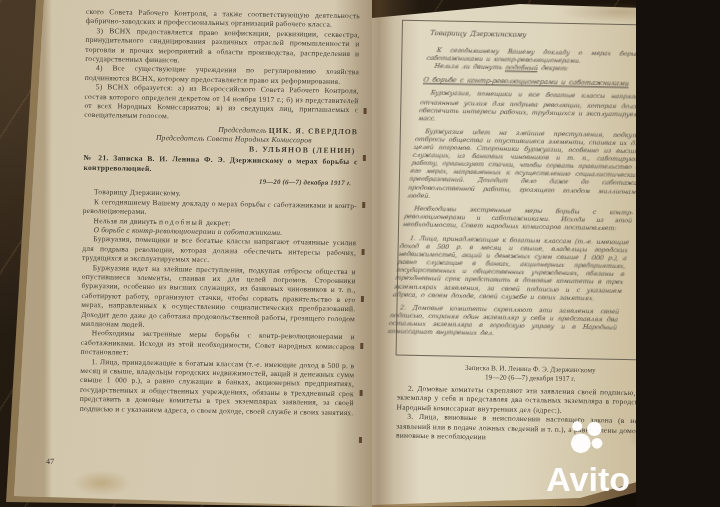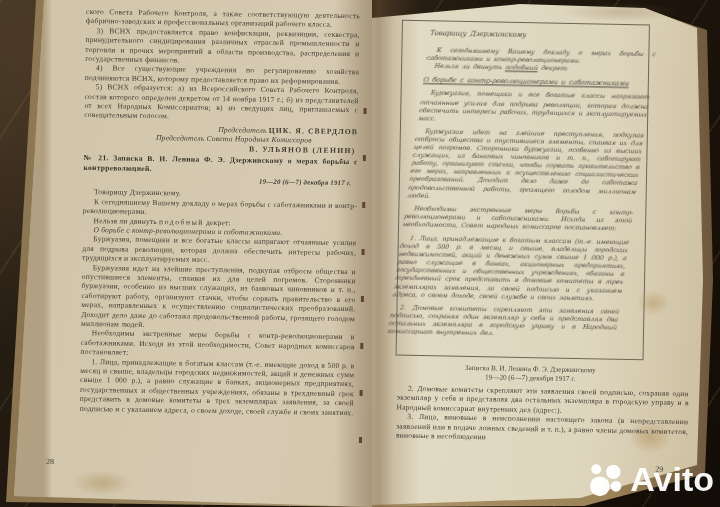--- a/index.html
+++ b/index.html
@@ -1,16 +1,16 @@
 <!DOCTYPE html>
 <html><head>
 <meta charset="utf-8">
 <style>
   html,body{margin:0;padding:0;background:#15100b;}
-  .photo{position:relative;width:720px;height:507px;overflow:hidden;
+  .photo{position:relative;width:636px;height:507px;overflow:hidden;
     background:
       radial-gradient(ellipse at 12% 12%, rgba(120,92,60,.35), rgba(0,0,0,0) 45%),
       linear-gradient(135deg,#3a2e20 0%, #241b11 30%, #1a120a 65%, #130d07 100%);
     font-family:"Liberation Serif", serif;}
   .photo::before{content:"";position:absolute;inset:0;
     background:repeating-linear-gradient(123deg, rgba(160,130,90,.14) 0 2px, rgba(0,0,0,0) 2px 74px);
     pointer-events:none;}
   .layer{position:absolute;inset:0;}
   
   .stack-left{background:linear-gradient(90deg,#8a744f,#b7a57f 60%,#c5b48c);
@@ -61,21 +61,21 @@
   .hand-salut{text-align:center;text-indent:0 !important;margin-bottom:9px !important;font-size:7px;}
   .hand-title{text-align:center;text-indent:0 !important;text-decoration:underline;margin:6px 0 5px 0 !important;font-size:6.8px;}
   .ul{text-decoration:underline;}
   .caption{position:absolute;left:402px;top:363px;width:270px;text-align:center;color:#4a443a;font-size:7.2px;line-height:9px;}
   .text-right{position:absolute;left:404px;top:384px;width:292px;color:#403b31;font-size:7.5px;line-height:9.4px;letter-spacing:.22px;}
   .text-right p{margin:0;text-indent:11px;text-align:justify;}
   .pagenum-right{position:absolute;left:664px;top:460px;color:#454035;font-size:8px;}
 
   
   .watermark{position:absolute;right:6px;bottom:8px;display:flex;align-items:center;gap:5px;
-    color:rgba(255,255,255,.96);font-family:"Liberation Sans", sans-serif;font-weight:bold;font-size:34px;}
+    color:rgba(255,255,255,.96);font-family:"Liberation Sans", sans-serif;font-weight:bold;font-size:34px;flex-direction:column;}
   .watermark svg{display:block;}
 </style>
 </head>
 <body>
 
 <div class="photo">
 
   <div class="layer stack-left"></div>
   <div class="layer stack-right"></div>
   <div class="layer page-left"></div>
@@ -104,21 +104,21 @@
 
     <p>Товарищу Дзержинскому.</p>
     <p>К сегодняшнему Вашему докладу о мерах борьбы с саботажниками и контр-революционерами.</p>
     <p><span>Нельзя ли двинуть </span><span class="emph">подобный</span><span> декрет:</span></p>
     <p class="it">О борьбе с контр-революционерами и саботажниками.</p>
     <p>Буржуазия, помещики и все богатые классы напрягают отчаянные усилия для подрыва революции, которая должна обеспечить интересы рабочих, трудящихся и эксплуатируемых масс.</p>
     <p>Буржуазия идет на злейшие преступления, подкупая отбросы общества и опустившиеся элементы, спаивая их для целей погромов. Сторонники буржуазии, особенно из высших служащих, из банковых чиновников и т. п., саботируют работу, организуют стачки, чтобы сорвать правительство в его мерах, направленных к осуществлению социалистических преобразований. Доходит дело даже до саботажа продовольственной работы, грозящего голодом миллионам людей.</p>
     <p>Необходимы экстренные меры борьбы с контр-революционерами и саботажниками. Исходя из этой необходимости, Совет народных комиссаров постановляет:</p>
     <p>1. Лица, принадлежащие к богатым классам (т.-е. имеющие доход в 500 р. в месяц и свыше, владельцы городских недвижимостей, акций и денежных сумм свыше 1 000 р.), а равно служащие в банках, акционерных предприятиях, государственных и общественных учреждениях, обязаны в трехдневный срок представить в домовые комитеты в трех экземплярах заявления, за своей подписью и с указанием адреса, о своем доходе, своей службе и своих занятиях.</p>
   </div>
-  <div class="pagenum-left">28</div>
+  <div class="pagenum-left">47</div>
 
   <div class="right-content">
 
     <div class="frame">
       <div class="hand">
         <p class="hand-salut">Товарищу Дзержинскому</p>
         <p>К сегодняшнему Вашему докладу о мерах борьбы с саботажниками и контр-революционерами.</p>
         <p><span>Нельзя ли двинуть </span><span class="ul">подобный</span><span> декрет:</span></p>
         <p class="hand-title">О борьбе с контр-революционерами и саботажниками</p>
         <p>Буржуазия, помещики и все богатые классы напрягают отчаянные усилия для подрыва революции, которая должна обеспечить интересы рабочих, трудящихся и эксплуатируемых масс.</p>

